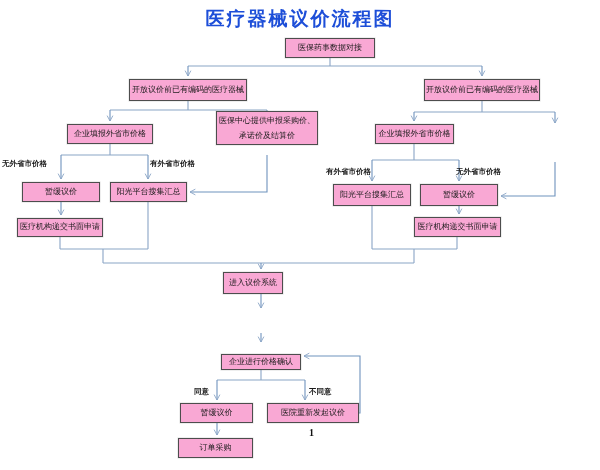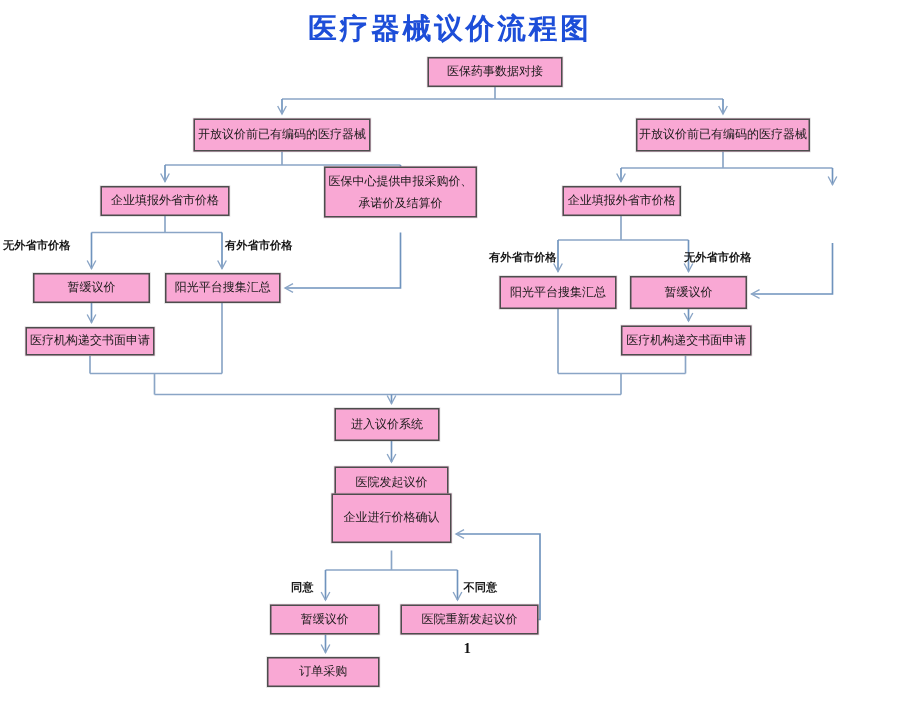--- a/index.html
+++ b/index.html
@@ -76,23 +76,22 @@
   <div class="node" style="left:424px;top:79px;width:116px;height:22px">开放议价前已有编码的医疗器械</div>
   <div class="node" style="left:67px;top:124px;width:86px;height:20px">企业填报外省市价格</div>
   <div class="node wrap" style="left:216px;top:111px;width:102px;height:34px">医保中心提供申报采购价、承诺价及结算价</div>
   <div class="node" style="left:375px;top:124px;width:79px;height:20px">企业填报外省市价格</div>
   <div class="node" style="left:22px;top:182px;width:78px;height:20px">暂缓议价</div>
   <div class="node" style="left:110px;top:182px;width:77px;height:20px">阳光平台搜集汇总</div>
   <div class="node" style="left:333px;top:184px;width:78px;height:22px">阳光平台搜集汇总</div>
   <div class="node" style="left:420px;top:184px;width:78px;height:22px">暂缓议价</div>
   <div class="node" style="left:17px;top:218px;width:86px;height:19px">医疗机构递交书面申请</div>
   <div class="node" style="left:414px;top:217px;width:87px;height:20px">医疗机构递交书面申请</div>
-  <div class="node" style="left:223px;top:272px;width:70px;height:22px">进入议价系统</div>
-  <div class="node" style="left:223px;top:311px;width:76px;height:22px">医院发起议价</div>
-  <div class="node" style="left:221px;top:329px;width:80px;height:33px">企业进行价格确认</div>
+  <div class="node" style="left:223px;top:272px;width:60px;height:22px">进入议价系统</div>
+  <div class="node" style="left:221px;top:354px;width:80px;height:16px">企业进行价格确认</div>
   <div class="node" style="left:180px;top:403px;width:73px;height:20px">暂缓议价</div>
   <div class="node" style="left:267px;top:403px;width:92px;height:20px">医院重新发起议价</div>
   <div class="node" style="left:178px;top:438px;width:75px;height:20px">订单采购</div>
 
   <div class="flabel" style="left:2px;top:159px">无外省市价格</div>
   <div class="flabel" style="left:150px;top:159px">有外省市价格</div>
   <div class="flabel" style="left:326px;top:167px">有外省市价格</div>
   <div class="flabel" style="left:456px;top:167px">无外省市价格</div>
   <div class="flabel" style="left:194px;top:387px">同意</div>
   <div class="flabel" style="left:309px;top:387px">不同意</div>

